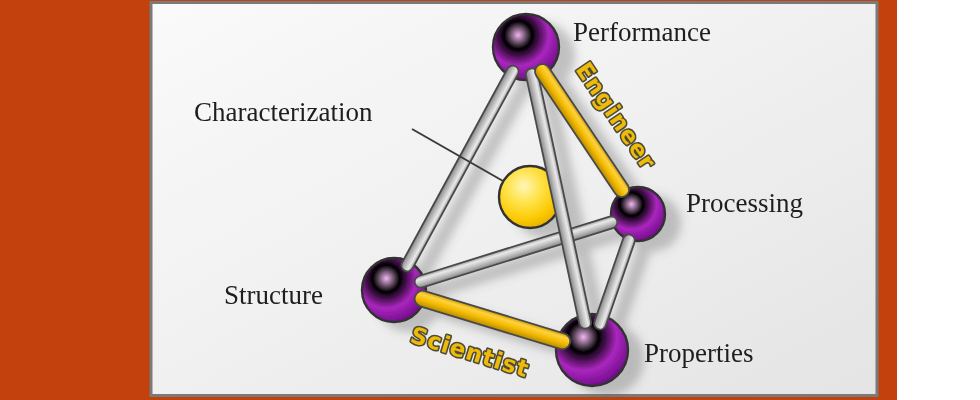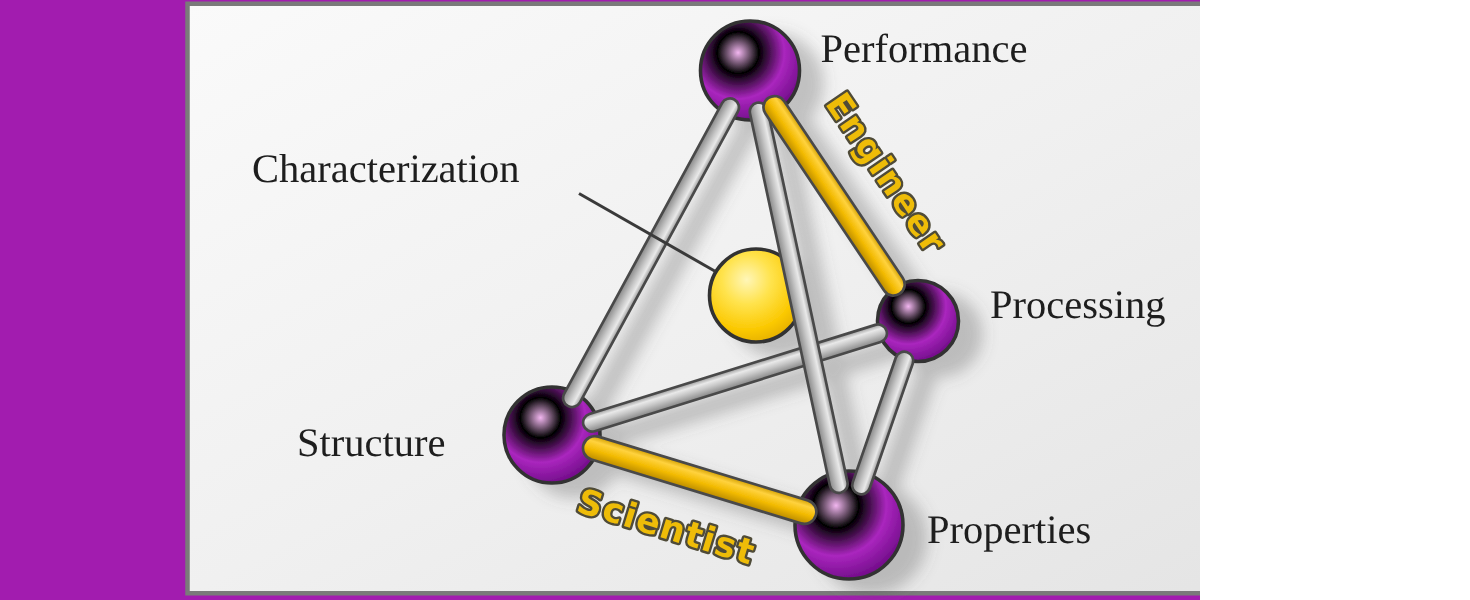--- a/index.html
+++ b/index.html
@@ -1,22 +1,23 @@
 <!DOCTYPE html>
 <html><head>
 <meta charset="utf-8">
 <style>
   html, body { margin: 0; padding: 0; }
   .page {
     position: relative;
-    width: 800px;
+    width: 871px;
     height: 400px;
-    background: #a21caf;
+    background: #c2410c;
     overflow: hidden;
     font-family: "Liberation Serif", serif;
+    padding-left: 26px;
   }
   svg { display: block; }
   .vertex-label {
     font-family: "Liberation Serif", serif;
     font-size: 27px;
   }
   .edge-label {
     font-family: "DejaVu Sans", sans-serif;
     font-weight: bold;
     font-size: 23px;

